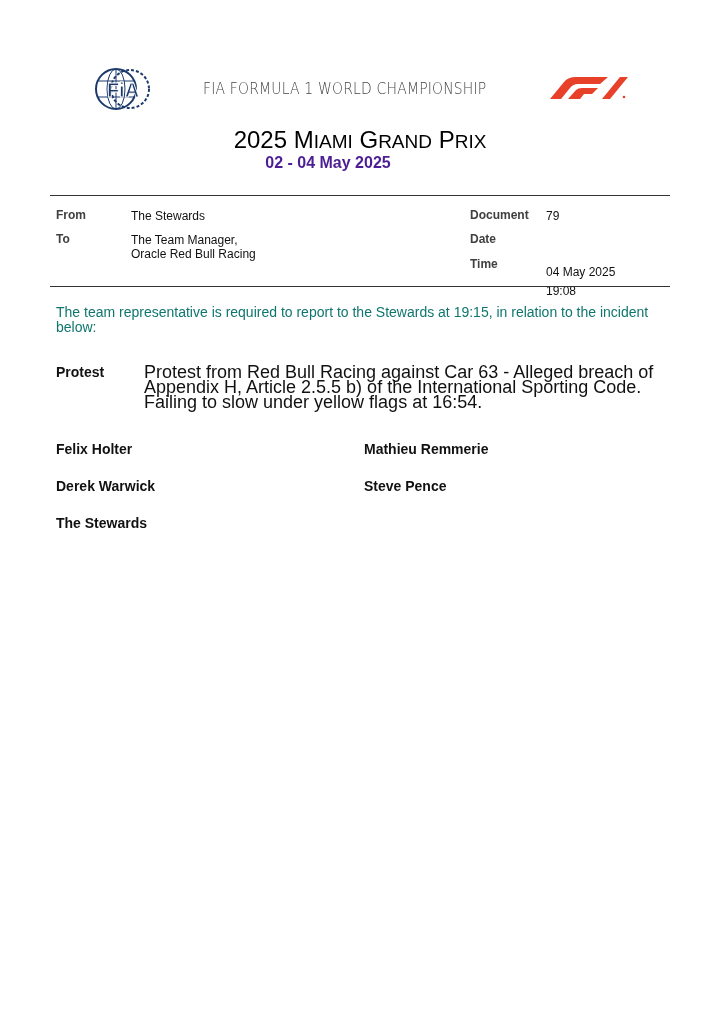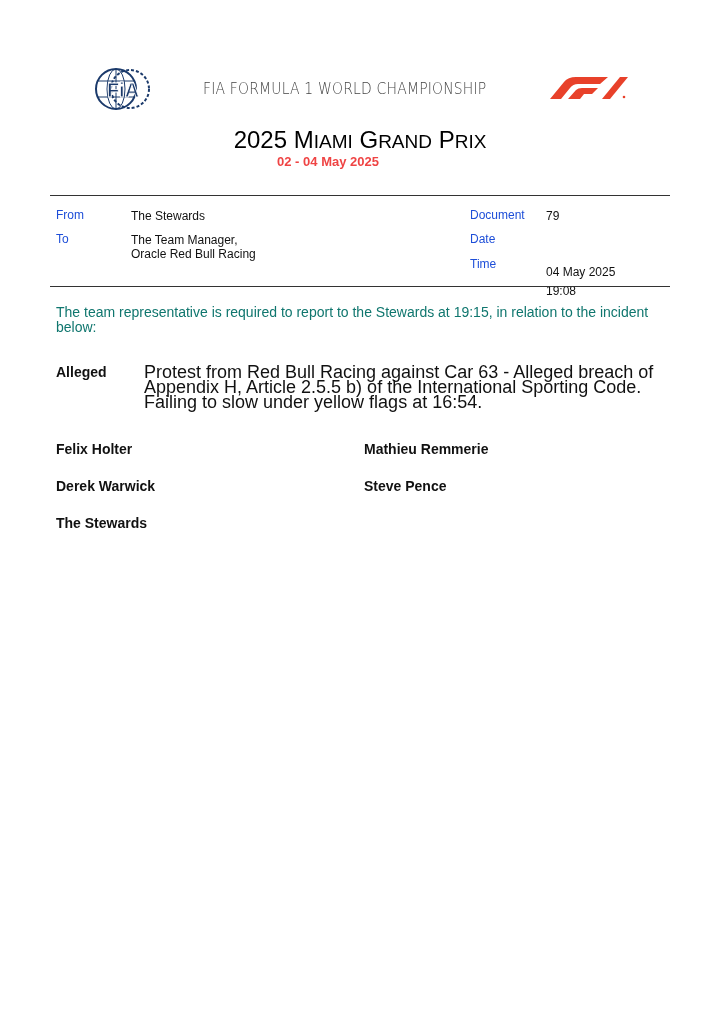--- a/index.html
+++ b/index.html
@@ -9,27 +9,27 @@
 
     
     #fia-logo { left: 92px; top: 66px; width: 62px; height: 46px; }
     #champ-title { left: 203px; top: 80px; font-size: 15px; color: #444; letter-spacing: 0.2px;
                    font-family: "DejaVu Sans", sans-serif; font-weight: 300; transform: scaleX(0.93); transform-origin: left; }
     #f1-logo { left: 540px; top: 76px; width: 90px; height: 24px; }
 
     
     #event-title { left: 0; width: 720px; top: 126px; text-align: center; font-weight: normal; font-size: 24px; color: #000; }
     #event-title .sc { font-size: 19px; }
-    #event-dates { left: 0; width: 656px; top: 154px; text-align: center; font-weight: bold; font-size: 13px; color: #ef4444; }
+    #event-dates { left: 0; width: 656px; top: 154px; text-align: center; font-weight: bold; font-size: 16px; color: #4c1d95; }
 
     .rule { left: 50px; width: 620px; height: 0; border-top: 1.3px solid #333; }
     #rule-top { top: 195px; }
     #rule-bottom { top: 286px; }
 
-    .lbl { font-weight: normal; font-size: 12px; color: #1d4ed8; }
+    .lbl { font-weight: bold; font-size: 12px; color: #404040; }
     .val { font-size: 12px; color: #111; line-height: 14px; }
 
     #from-label { left: 56px; top: 208px; }
     #from-value { left: 131px; top: 209px; }
     #to-label { left: 56px; top: 232px; text-align: right; }
     #to-value { left: 131px; top: 233px; }
 
     #doc-label { left: 470px; top: 208px; }
     #doc-value { left: 546px; top: 209px; }
     #date-label { left: 470px; top: 232px; }
@@ -96,20 +96,20 @@
 <div id="doc-value" class="abs val">79</div>
 <div id="date-label" class="abs lbl">Date</div>
 <div id="date-value" class="abs val">04 May 2025</div>
 <div id="time-label" class="abs lbl">Time</div>
 <div id="time-value" class="abs val">19:08</div>
 
 <div id="rule-bottom" class="abs rule"></div>
 
 <div id="intro-text" class="abs">The team representative is required to report to the Stewards at 19:15, in relation to the incident below:</div>
 
-<div id="reason-label" class="abs">Alleged</div>
+<div id="reason-label" class="abs">Protest</div>
 <div id="reason-text" class="abs">Protest from Red Bull Racing against Car 63 - Alleged breach of Appendix H, Article 2.5.5 b) of the International Sporting Code. Failing to slow under yellow flags at 16:54.</div>
 
 <div id="sig-1" class="abs sig">Felix Holter</div>
 <div id="sig-2" class="abs sig">Mathieu Remmerie</div>
 <div id="sig-3" class="abs sig">Derek Warwick</div>
 <div id="sig-4" class="abs sig">Steve Pence</div>
 <div id="sig-5" class="abs sig">The Stewards</div>
 
 </body></html>

